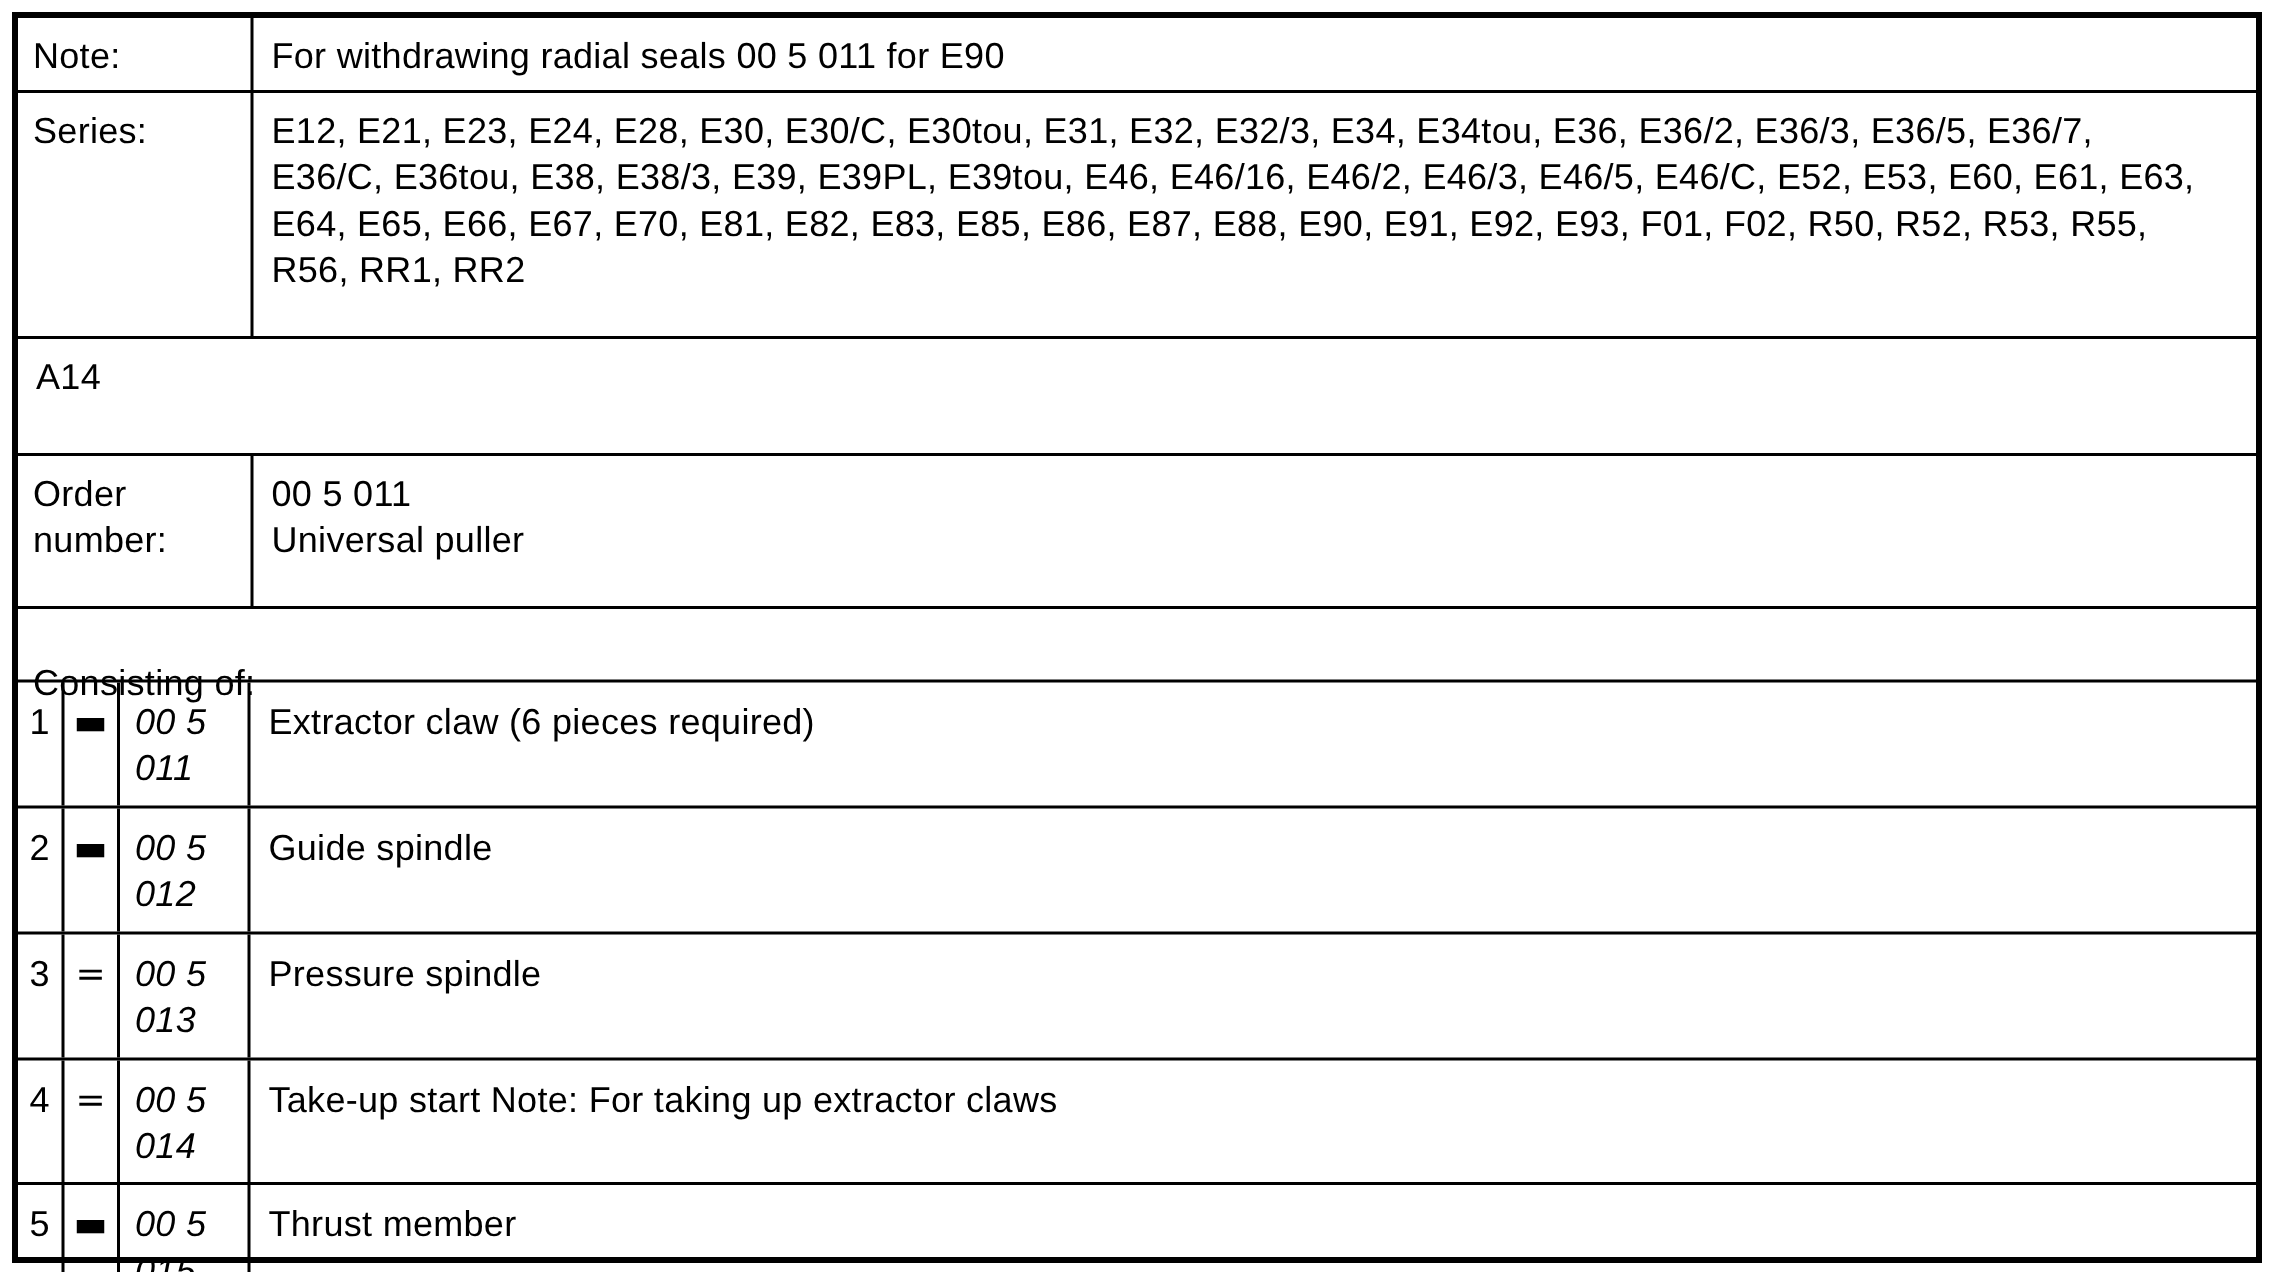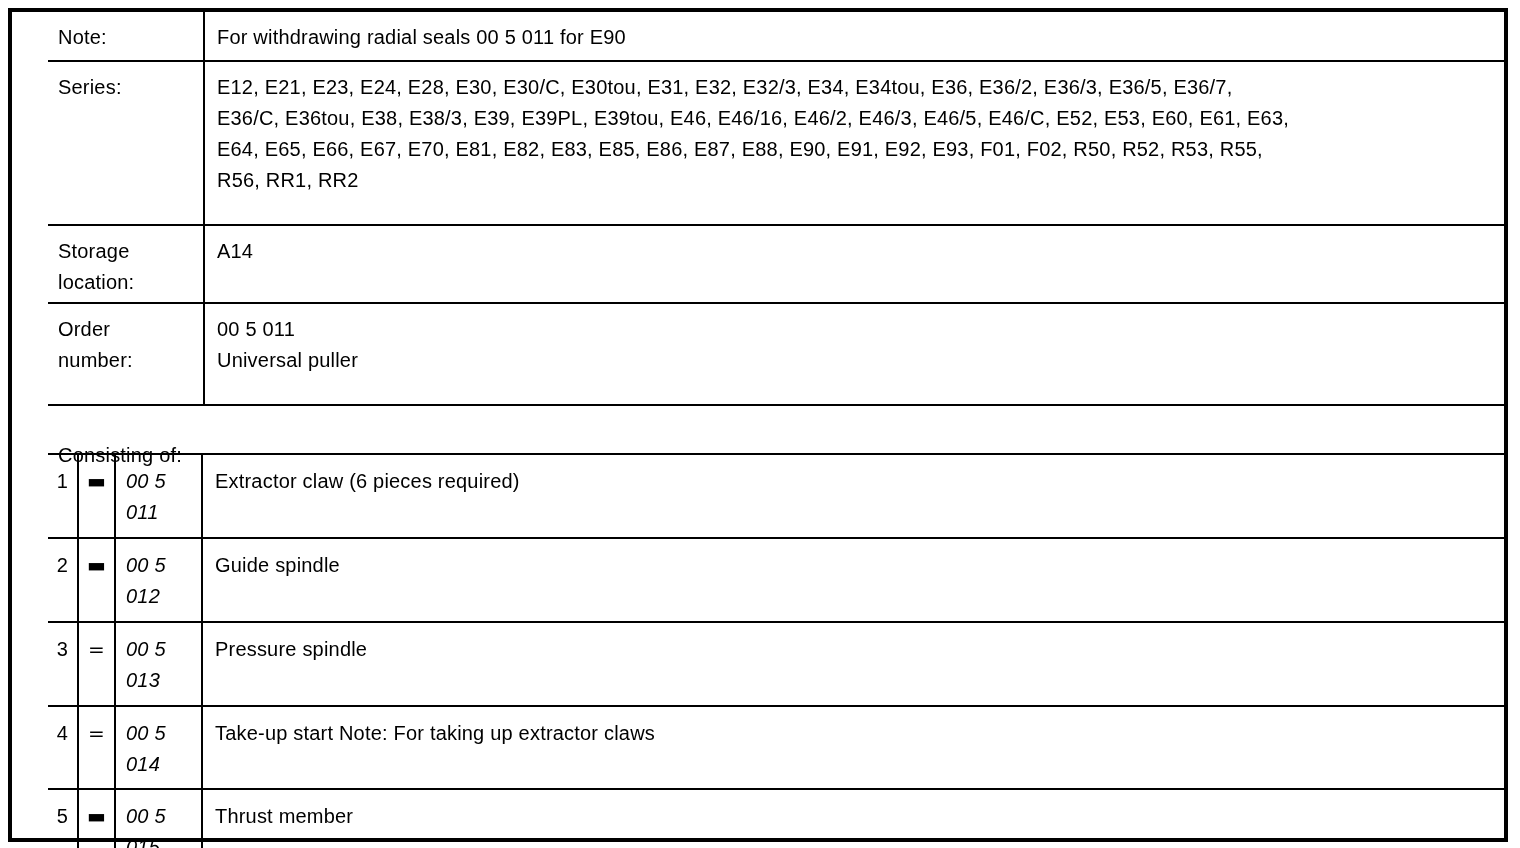--- a/index.html
+++ b/index.html
@@ -9,24 +9,23 @@
     font-family: "Liberation Sans", "DejaVu Sans", sans-serif;
     color: #000000;
     overflow: hidden;
   }
   .tbl {
     position: absolute;
     left: 8px; top: 8px;
     width: 1500px; height: 834px;
     border: 4px solid #000;
     background: #fff;
-    font-size: 20px;
+    font-size: 24px;
     line-height: 31px;
     letter-spacing: 0.2px;
-    padding-left: 36px;
   }
   .row { display: flex; border-bottom: 2px solid #000; align-items: stretch; }
   .r-note     { height: 50px; }
   .r-series   { height: 164px; }
   .r-storage  { height: 78px; }
   .r-order    { height: 102px; }
   .r-consist  { height: 49px; }
   .r-item     { height: 84px; }
   .r-item-4   { height: 83px; }
   .r-item-5   { height: 79px; border-bottom: none; }
@@ -76,22 +75,20 @@
 
   <div class="row r-series">
     <div class="c-label">Series:</div>
     <div class="c-value">E12, E21, E23, E24, E28, E30, E30/C, E30tou, E31, E32, E32/3, E34, E34tou, E36, E36/2, E36/3, E36/5, E36/7,
 E36/C, E36tou, E38, E38/3, E39, E39PL, E39tou, E46, E46/16, E46/2, E46/3, E46/5, E46/C, E52, E53, E60, E61, E63,
 E64, E65, E66, E67, E70, E81, E82, E83, E85, E86, E87, E88, E90, E91, E92, E93, F01, F02, R50, R52, R53, R55,
 R56, RR1, RR2</div>
   </div>
 
   <div class="row r-storage">
-    <div class="c-label">Storage
-location:</div>
     <div class="c-value">A14</div>
   </div>
 
   <div class="row r-order">
     <div class="c-label">Order
 number:</div>
     <div class="c-value">00 5 011
 Universal puller</div>
   </div>
 

